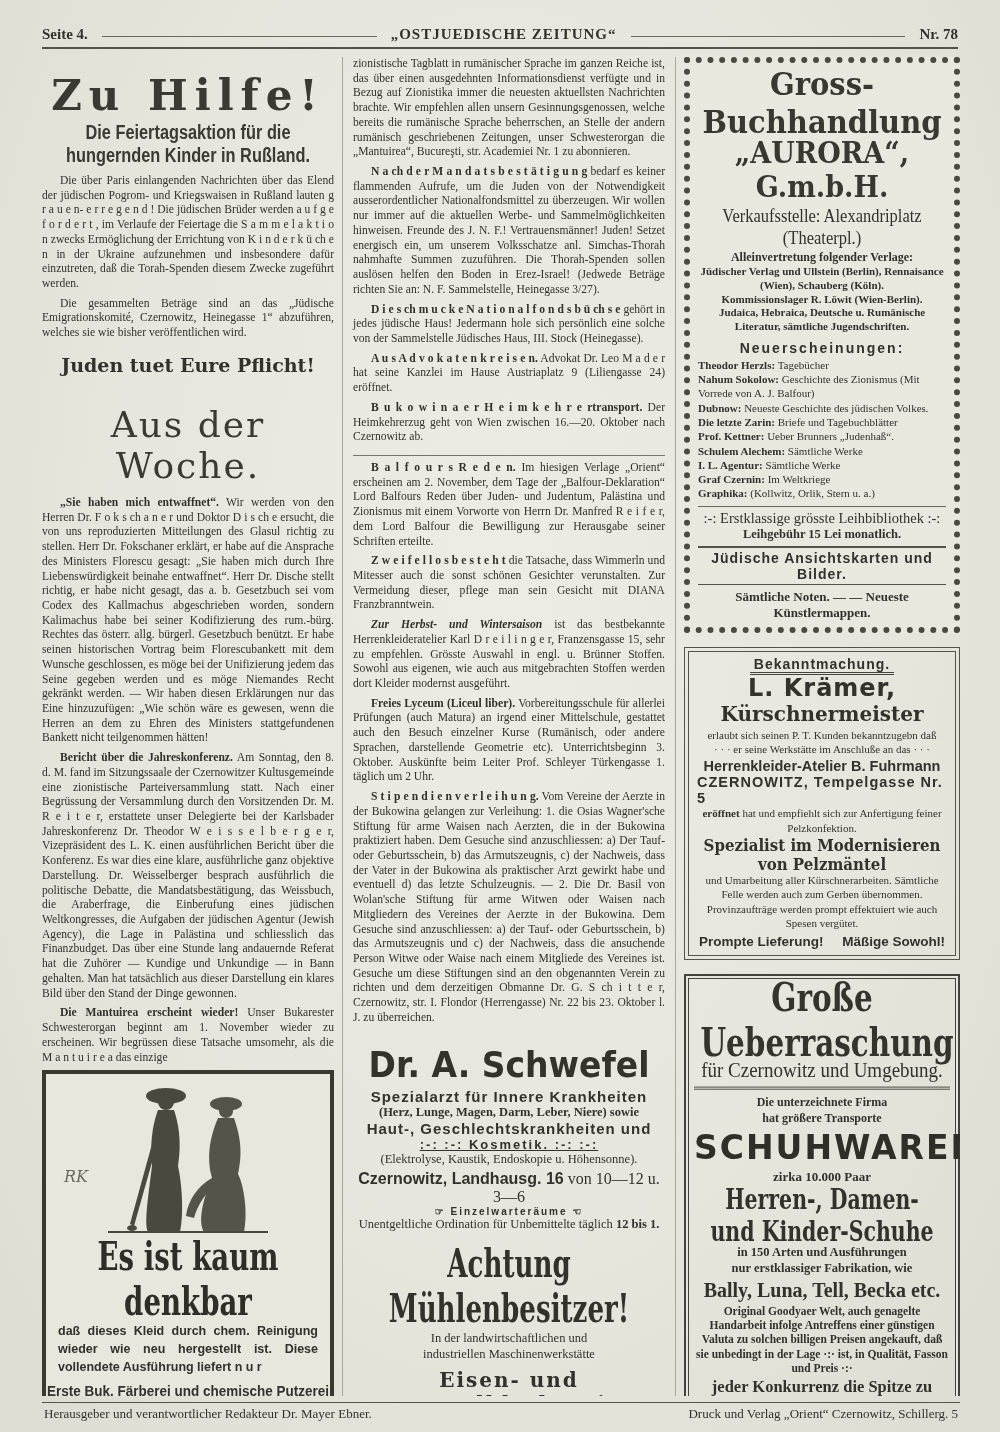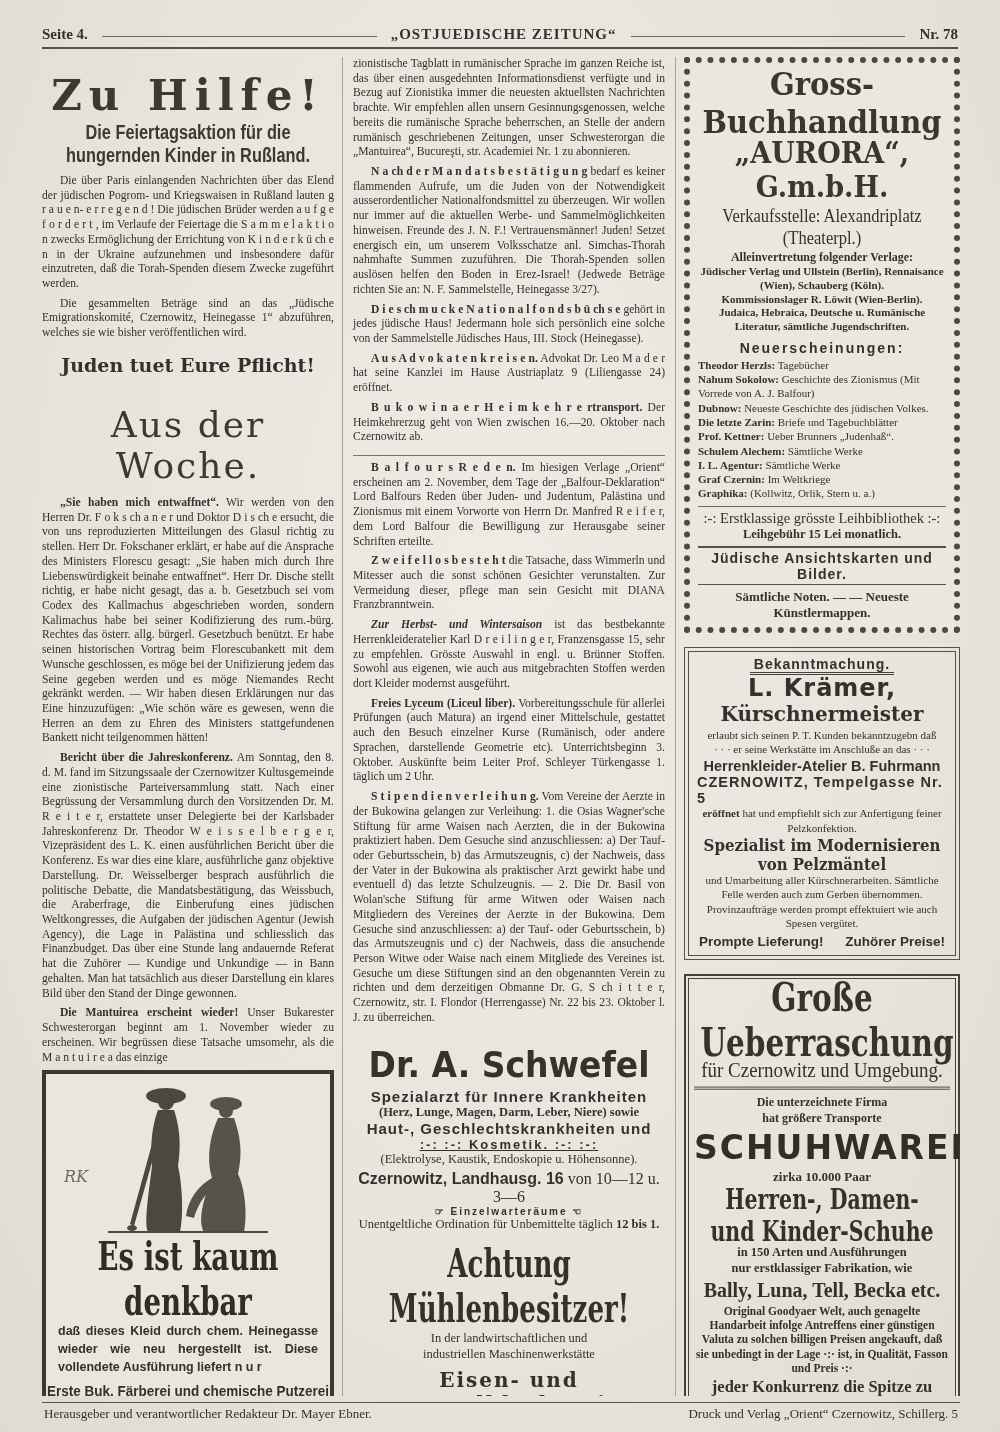--- a/index.html
+++ b/index.html
@@ -161,21 +161,21 @@
             <ellipse cx="178" cy="30" rx="16" ry="7"></ellipse>
             <circle cx="178" cy="37" r="7"></circle>
             <path d="M170 44 C162 62 158 84 164 104 C154 128 150 148 156 158 L196 158 C200 138 196 112 190 100 C196 74 190 56 186 44 Z"></path>
             <path d="M164 104 C150 112 140 126 138 142 L146 144 C150 130 158 118 168 112 Z"></path>
           </g>
 
           <rect x="60" y="157" width="160" height="2" fill="#4a483f"></rect>
           <text x="16" y="108" class="rk" font-size="16" fill="#6b685e">RK</text>
         </svg>
         <div class="eskd">Es ist kaum denkbar</div>
-        <div class="seifert-body">daß dieses Kleid durch chem. Heinegasse wieder wie neu hergestellt ist. Diese vollendete Ausführung liefert  n u r</div>
+        <div class="seifert-body">daß dieses Kleid durch chem. Reinigung wieder wie neu hergestellt ist. Diese vollendete Ausführung liefert  n u r</div>
         <div class="seifert-l1">Erste Buk. Färberei und chemische Putzerei</div>
 
       </div>
     </div>
 
     <div class="col col-mid">
       <p class="body-p"><span>zionistische Tagblatt in rumänischer Sprache im ganzen Reiche ist, das über einen ausgedehnten Informationsdienst verfügte und in Bezug auf Zionistika immer die neuesten aktuellsten Nachrichten brachte. Wir empfehlen allen unsern Gesinnungsgenossen, welche bereits die rumänische Sprache beherrschen, an Stelle der andern rumänisch geschriebenen Zeitungen, unser Schwesterorgan die „Mantuirea“, Bucureşti, str. Academiei Nr. 1 zu abonnieren.</span></p>
       <p class="body-p"><span class="ind"></span><span class="lead">N a ch  d e r  M a n d a t s b e s t ä t i g u n g</span> <span>bedarf es keiner flammenden Aufrufe, um die Juden von der Notwendigkeit ausserordentlicher Nationalfondsmittel zu überzeugen. Wir wollen nur immer auf die aktuellen Werbe- und Sammelmöglichkeiten hinweisen. Freunde des J. N. F.! Vertrauensmänner! Juden! Setzet energisch ein, um unserem Volksschatze anl. Simchas-Thorah nahmhafte Summen zuzuführen. Die Thorah-Spenden sollen auslösen helfen den Boden in Erez-Israel! (Jedwede Beträge richten Sie an: N. F. Sammelstelle, Heinegasse 3/27).</span></p>
       <p class="body-p"><span class="ind"></span><span class="lead">D i e  s ch m u c k e  N a t i o n a l f o n d s b ü ch s e</span> <span>gehört in jedes jüdische Haus! Jedermann hole sich persönlich eine solche von der Sammelstelle Jüdisches Haus, III. Stock (Heinegasse).</span></p>
       <p class="body-p"><span class="ind"></span><span class="lead">A u s  A d v o k a t e n k r e i s e n.</span> <span>Advokat Dr. Leo M a d e r  hat seine Kanzlei im Hause Austriaplatz 9 (Liliengasse 24) eröffnet.</span></p>
@@ -246,21 +246,21 @@
           <div class="kr-body">erlaubt sich seinen P. T. Kunden bekanntzugebn daß</div>
           <div class="kr-body">· · ·  er seine Werkstätte im Anschluße an das  · · ·</div>
           <div class="kr-bold1">Herrenkleider-Atelier B. Fuhrmann</div>
           <div class="kr-bold2">CZERNOWITZ, Tempelgasse Nr. 5</div>
           <div class="kr-body"><span class="lead">eröffnet</span><span> hat und empfiehlt sich zur Anfertigung feiner Pelzkonfektion.</span></div>
           <div class="kr-bold3">Spezialist im Modernisieren von Pelzmäntel</div>
           <div class="kr-body">und Umarbeitung aller Kürschnerarbeiten. Sämtliche Felle werden auch zum Gerben übernommen.</div>
           <div class="kr-body">Provinzaufträge werden prompt effektuiert wie auch Spesen vergütet.</div>
           <div class="kr-foot">
             <span>Prompte Lieferung!</span>
-            <span>Zuhörer Preise!</span>
+            <span>Mäßige Sowohl!</span>
           </div>
         </div>
       </div>
 
       <div class="schuh">
         <div class="schuh-h1">Große Ueberraschung</div>
         <div class="schuh-h2">für Czernowitz und Umgebung.</div>
         <div class="schuh-intro">Die unterzeichnete Firma</div>
         <div class="schuh-intro">hat größere Transporte</div>
         <div class="schuh-big">SCHUHWAREN</div>

